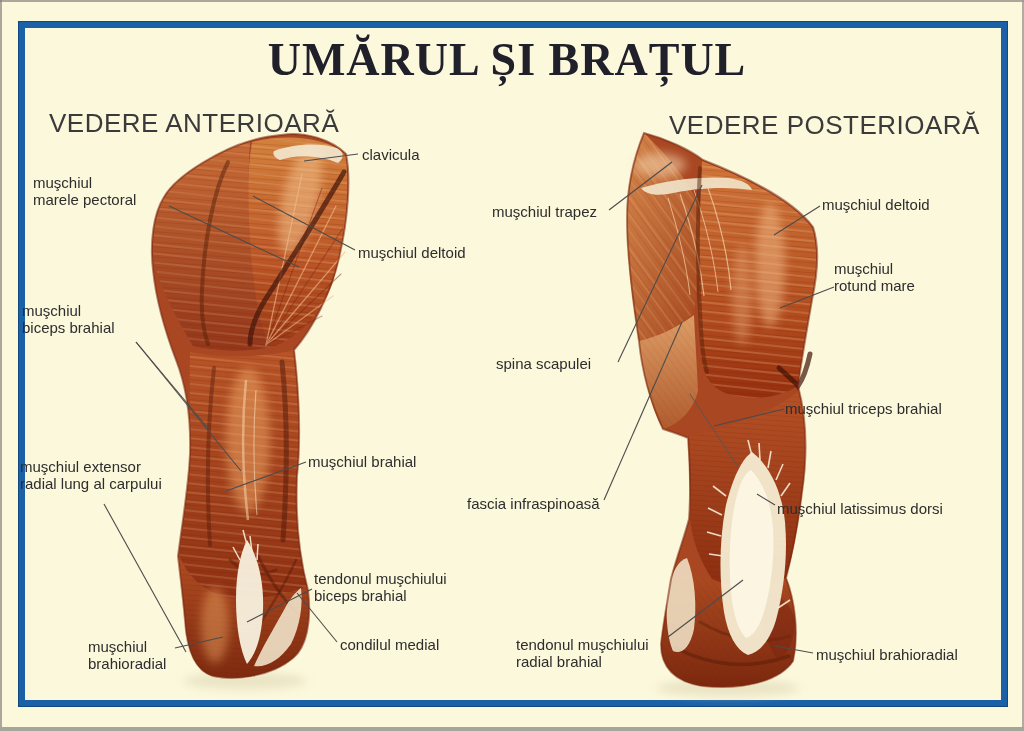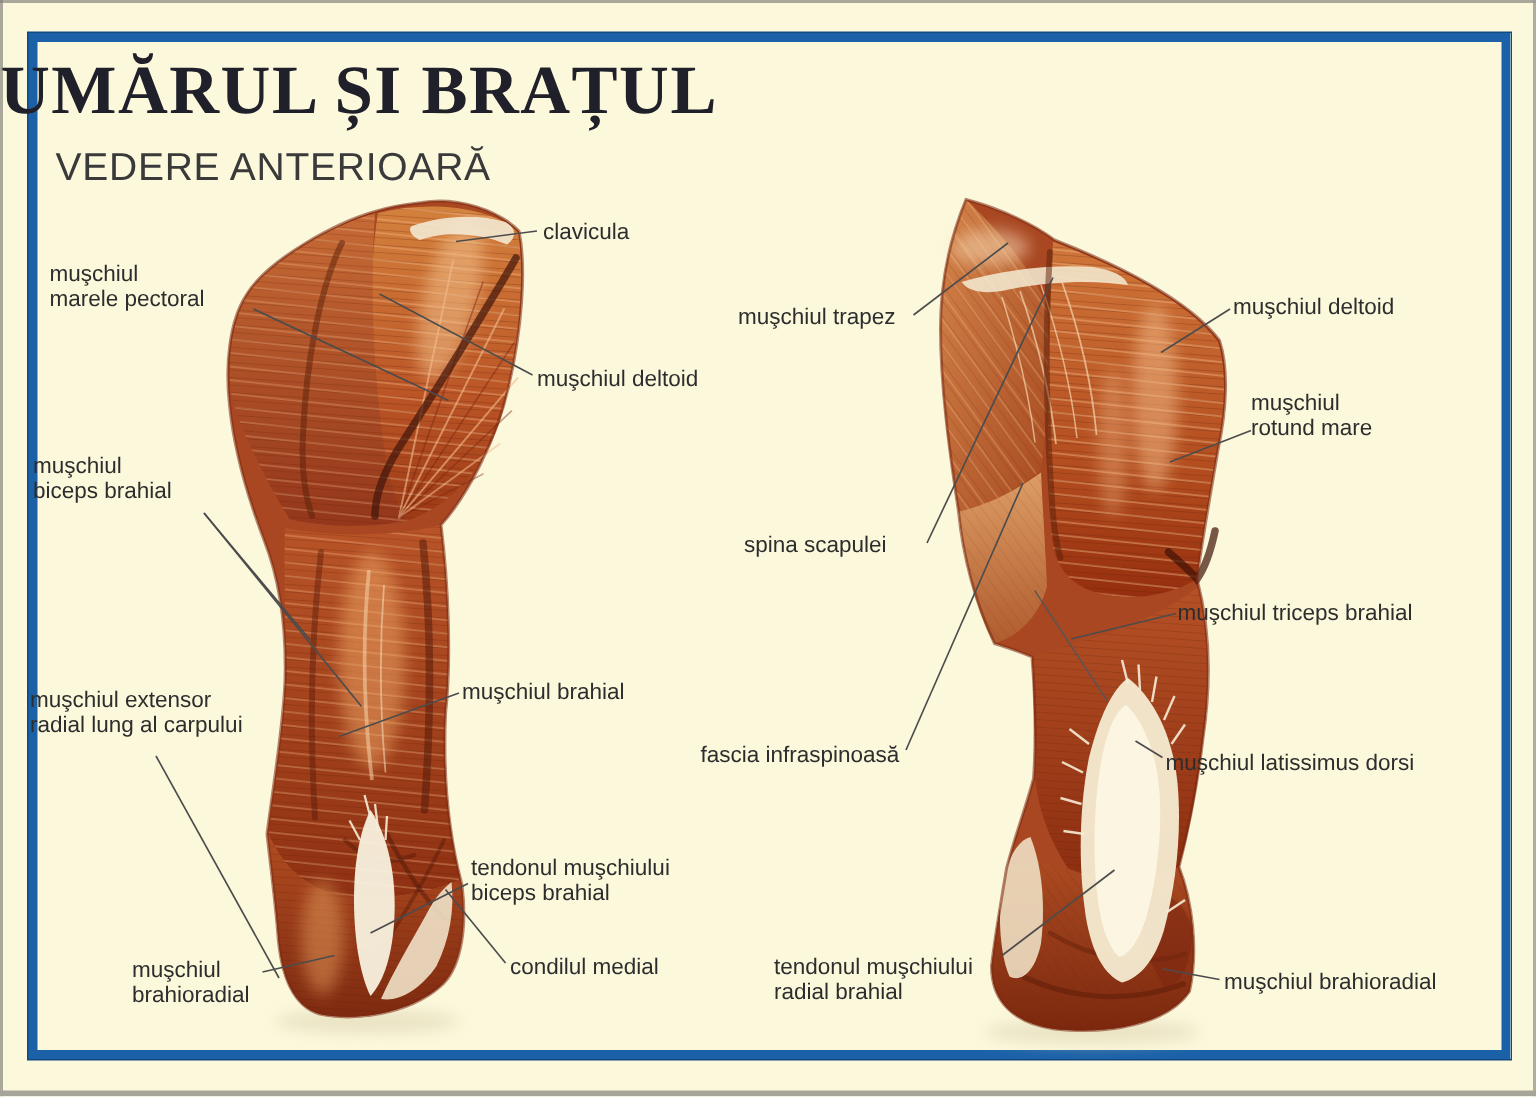--- a/index.html
+++ b/index.html
@@ -3,24 +3,24 @@
 <meta charset="utf-8">
 <style>
   html,body{margin:0;padding:0;}
   body{width:1024px;height:731px;position:relative;font-family:"Liberation Sans",sans-serif;}
   .canvas{position:absolute;inset:0;width:1024px;height:731px;background:#fcf8dc;overflow:hidden;}
   .edge-top{position:absolute;left:0;top:0;width:1024px;height:2px;background:#7d7d76;opacity:.65;}
   .edge-left{position:absolute;left:0;top:0;width:2px;height:731px;background:#7d7d76;opacity:.65;}
   .edge-right{position:absolute;right:0;top:0;width:2px;height:731px;background:#9a9a90;opacity:.8;}
   .edge-bottom{position:absolute;left:0;bottom:0;width:1024px;height:4px;background:#a5a599;}
   .frame{position:absolute;left:19px;top:22px;right:17px;bottom:25px;border:6px solid #1a61a8;box-shadow:0 0 0 1px #11497f;}
-  .title{position:absolute;left:0;top:36px;width:1014px;margin:0;
+  .title{position:absolute;left:0;top:36px;width:1014px;margin:0;text-align:center;
          font-family:"Liberation Serif",serif;font-weight:bold;font-size:46px;line-height:1.05;
          color:#20202a;letter-spacing:1px;}
-  .heading{position:absolute;margin:4px;font-size:26px;font-weight:400;color:#3a3a3a;letter-spacing:.5px;}
+  .heading{position:absolute;margin:16px;font-size:26px;font-weight:400;color:#3a3a3a;letter-spacing:.5px;}
   .heading-left{left:33px;top:92px;}
   .heading-right{left:653px;top:94px;}
   .art{position:absolute;left:0;top:0;width:1024px;height:731px;}
   .lbl{position:absolute;font-size:15px;line-height:17px;color:#2d2d2d;white-space:nowrap;}
   .lbl.center{white-space:normal;}
   .lbl span{display:block;}
 </style>
 </head>
 <body>
 
@@ -231,20 +231,21 @@
       <line x1="784" y1="409" x2="714" y2="426"></line>
       <line x1="604" y1="500" x2="682" y2="322"></line>
       <line x1="775" y1="505" x2="757" y2="494"></line>
       <line x1="668" y1="637" x2="743" y2="580"></line>
       <line x1="813" y1="653" x2="775" y2="646"></line>
     </g>
   </svg>
 
   <h1 class="title">UMĂRUL ȘI BRAȚUL</h1>
   <h2 class="heading heading-left">VEDERE ANTERIOARĂ</h2>
+  <h2 class="heading heading-right">VEDERE POSTERIOARĂ</h2>
 
   <div class="lbl" style="left:362px;top:146px">clavicula</div>
   <div class="lbl center" style="left:33px;top:174px;width:132px">
     <span>muşchiul</span>
     <span>marele pectoral</span>
   </div>
   <div class="lbl" style="left:358px;top:244px">muşchiul deltoid</div>
   <div class="lbl center" style="left:22px;top:302px;width:114px">
     <span>muşchiul</span>
     <span>biceps brahial</span>

